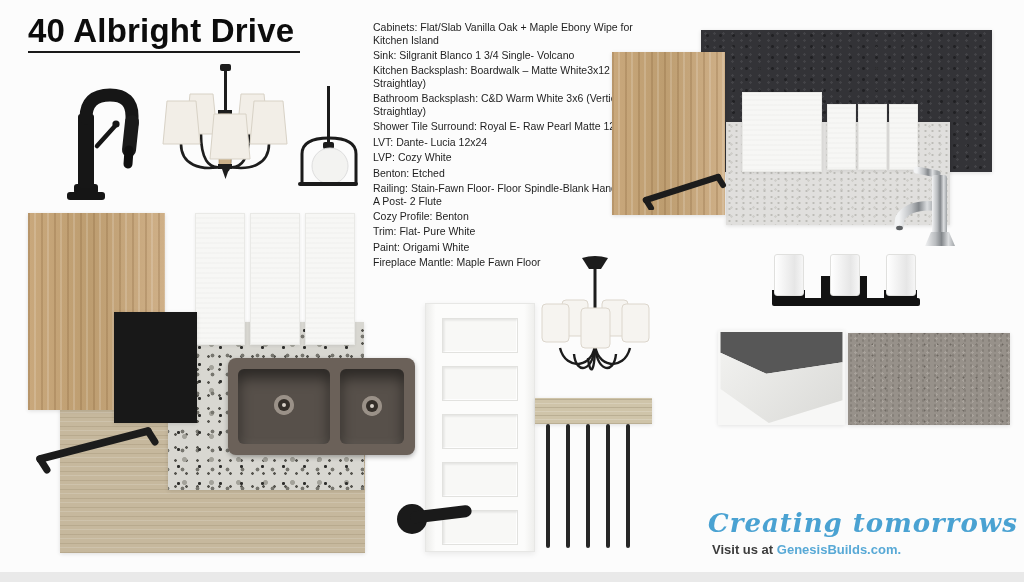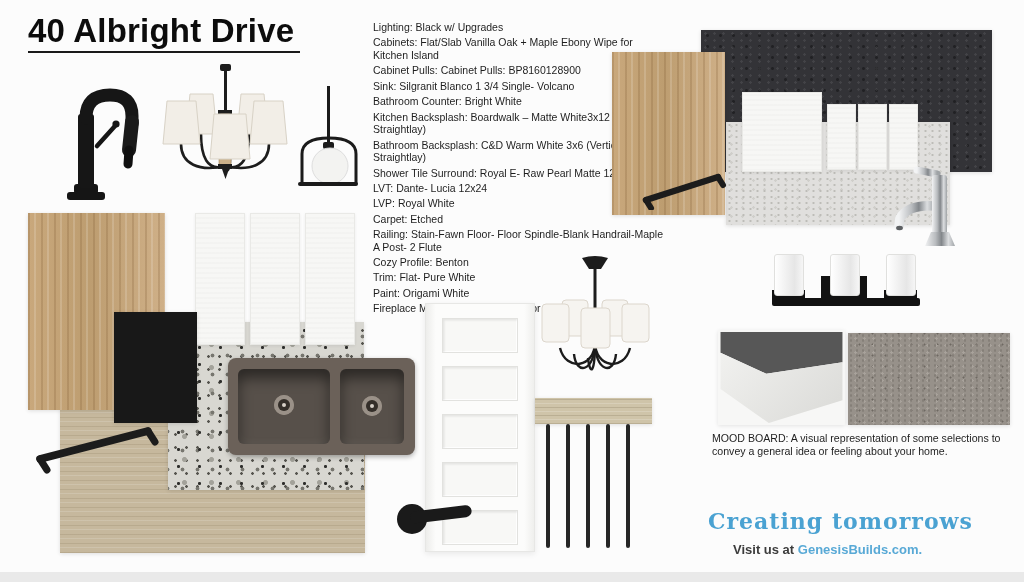--- a/index.html
+++ b/index.html
@@ -81,44 +81,41 @@
   .bb{background:#f7f7f6;box-shadow:0 1px 4px rgba(0,0,0,.10);overflow:hidden;}
   .bb-wall{position:absolute;left:0;top:0;width:100%;height:100%;background:#575757;
     clip-path:polygon(2% 2%,98% 2%,98% 34%,38% 46%,2% 24%);}
   .bb-board{position:absolute;left:0;top:0;width:100%;height:100%;
     background:linear-gradient(135deg,#f4f4f2,#d9d9d6);
     clip-path:polygon(2% 24%,38% 46%,98% 34%,98% 74%,40% 98%,2% 62%);}
 
   
   .notes{left:712px;top:432px;width:300px;color:#1e1e1e;}
   .note{font-size:10.6px;line-height:1.26;margin-bottom:5px;}
-  .tagline{left:708px;top:508px;font-family:"DejaVu Serif",serif;font-weight:700;
-           font-size:22px;color:#4aa2d2;letter-spacing:1px;}
-  .visit{left:712px;top:542px;font-size:13px;color:#3c3c3c;font-weight:700;margin-left:21px;}
+  .tagline{left:708px;top:508px;font-family:"DejaVu Serif",serif;font-style:italic;font-weight:700;
+           font-size:26px;color:#4aa2d2;letter-spacing:1px;}
+  .visit{left:712px;top:542px;font-size:13px;color:#3c3c3c;font-weight:700;}
   .visit .site{color:#58a9d6;}
 </style>
 </head>
 <body>
 
 <div class="board">
 
   <div class="abs title">40 Albright Drive</div>
 
   <div class="abs specs">
-    <div class="spec">Lighting:  Black w/ Upgrades</div>
     <div class="spec">Cabinets: Flat/Slab Vanilla Oak + Maple Ebony Wipe for Kitchen Island</div>
-    <div class="spec">Cabinet Pulls: Cabinet Pulls: BP8160128900</div>
     <div class="spec">Sink: Silgranit Blanco 1 3/4 Single- Volcano</div>
-    <div class="spec">Bathroom Counter: Bright White</div>
     <div class="spec">Kitchen Backsplash: Boardwalk – Matte White3x12 (Vertical Straightlay)</div>
     <div class="spec">Bathroom Backsplash: C&amp;D Warm White 3x6 (Vertical Straightlay)</div>
     <div class="spec">Shower Tile Surround: Royal E- Raw Pearl Matte 12x24</div>
     <div class="spec">LVT: Dante- Lucia 12x24</div>
-    <div class="spec">LVP: Royal White</div>
-    <div class="spec">Carpet: Etched</div>
+    <div class="spec">LVP: Cozy White</div>
+    <div class="spec">Benton: Etched</div>
     <div class="spec">Railing: Stain-Fawn Floor- Floor Spindle-Blank Handrail-Maple A Post- 2 Flute</div>
     <div class="spec">Cozy Profile: Benton</div>
     <div class="spec">Trim: Flat- Pure White</div>
     <div class="spec">Paint: Origami White</div>
     <div class="spec">Fireplace Mantle: Maple Fawn Floor</div>
   </div>
 
   <svg class="abs" style="left:33px;top:88px;" width="112" height="118" viewBox="0 0 112 118">
     <rect x="34" y="104" width="38" height="8" rx="3" fill="#151515"></rect>
     <rect x="41" y="96" width="24" height="10" rx="3" fill="#151515"></rect>
@@ -282,21 +279,20 @@
   </div>
 
   <div class="abs bb" style="left:718px;top:330px;width:127px;height:95px;">
     <div class="bb-wall"></div>
     <div class="bb-board"></div>
   </div>
 
   <div class="abs carpet swatch-shadow" style="left:848px;top:333px;width:162px;height:92px;"></div>
 
   <div class="abs notes">
-    <div class="note">MOOD BOARD:  A visual representation of some selections to convey a general idea or feeling about your home.</div>
   </div>
 
   <div class="abs tagline">Creating tomorrows</div>
   <div class="abs visit">
     <span>Visit us at </span><span class="site">GenesisBuilds.com.</span>
   </div>
 
 </div>
 
 </body></html>

